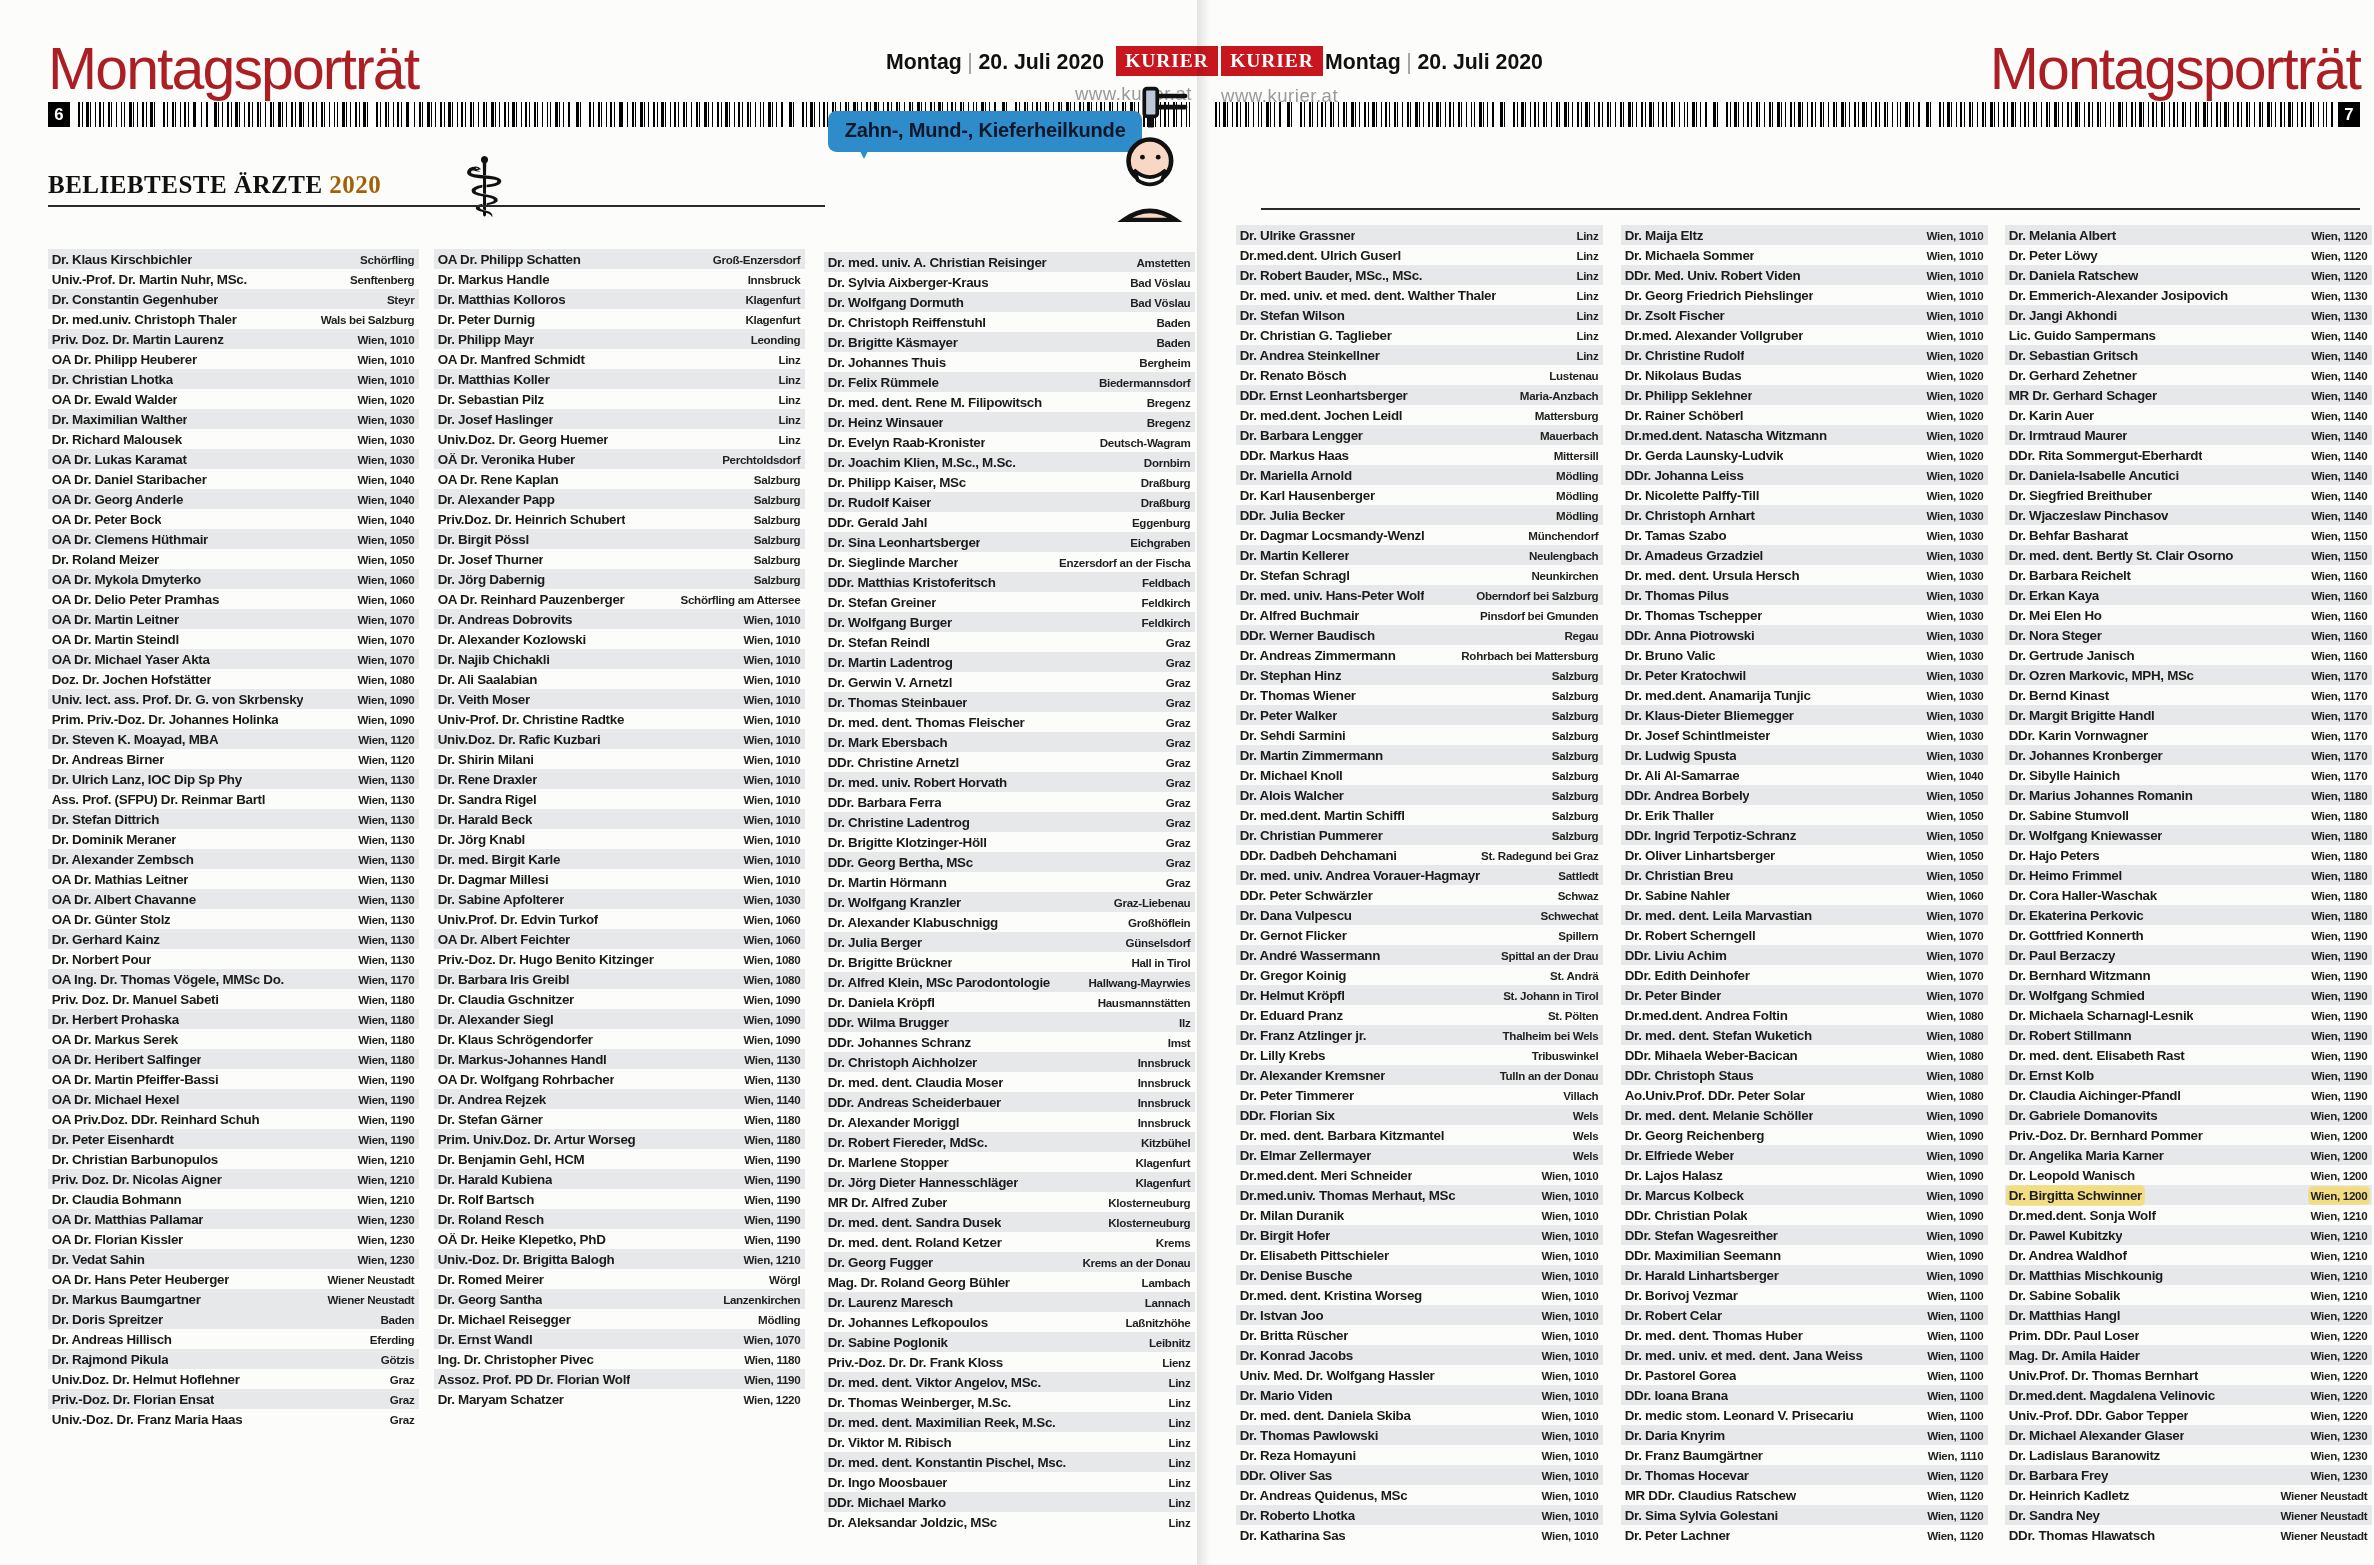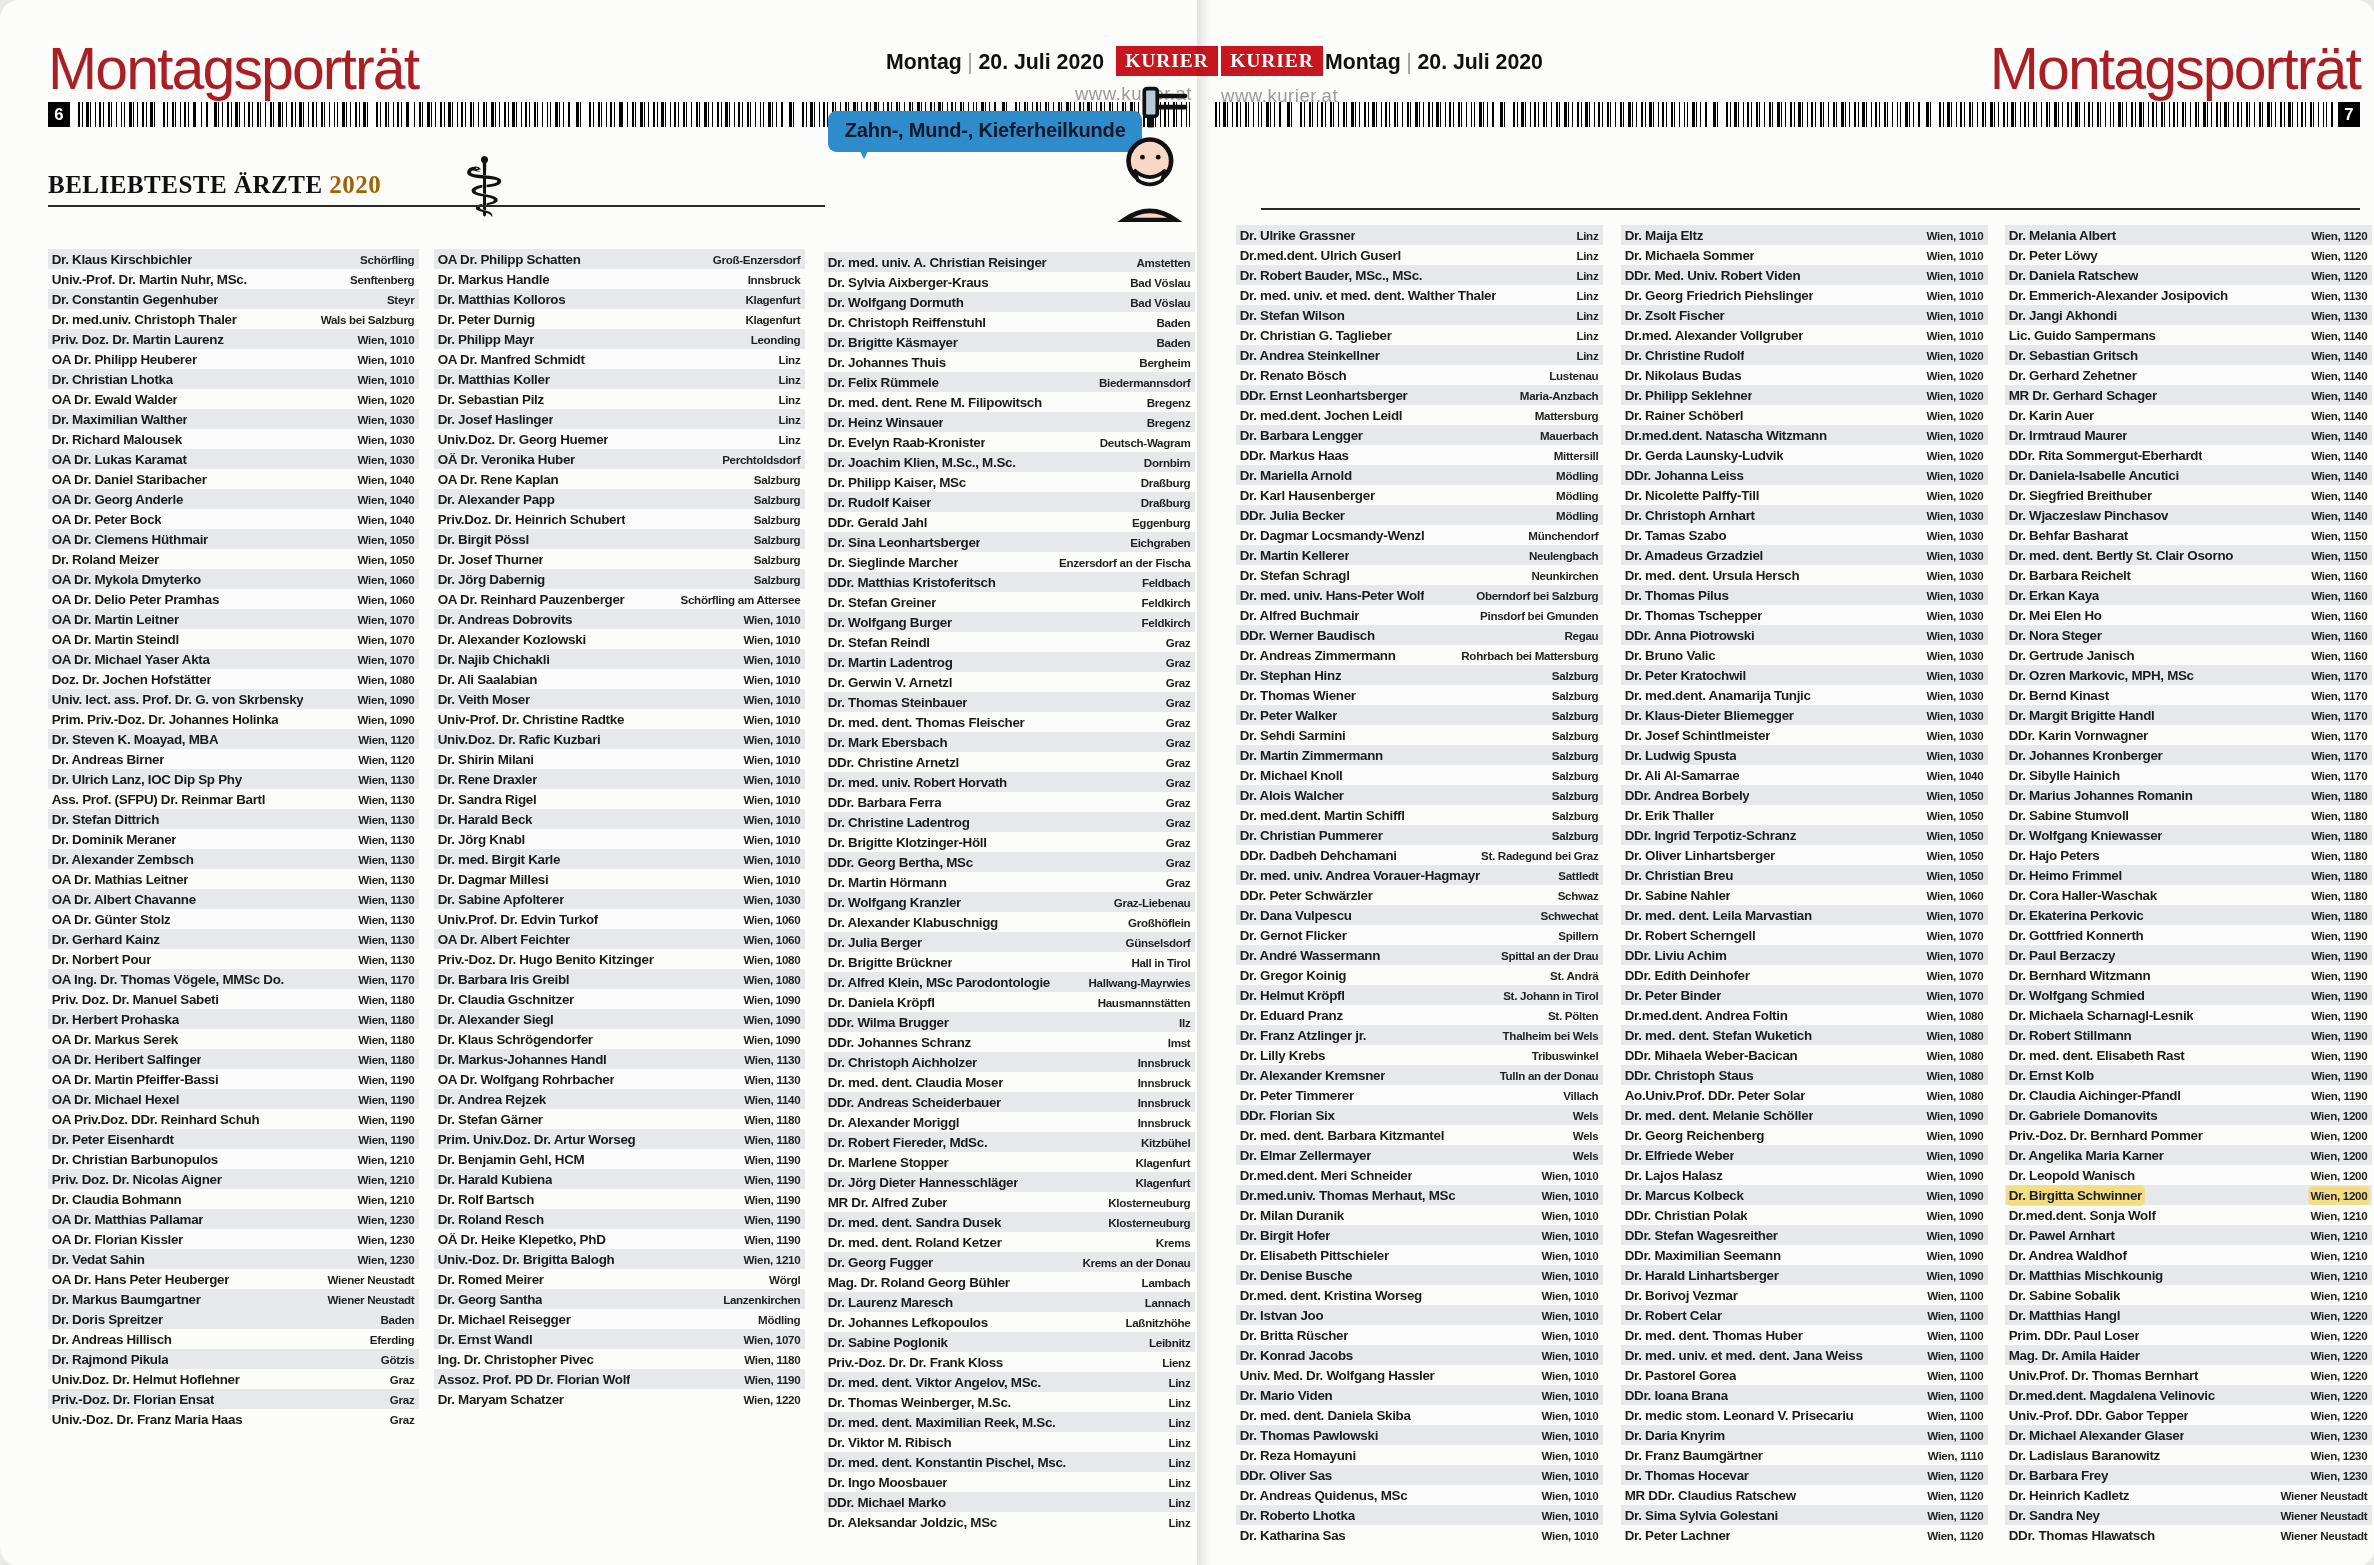--- a/index.html
+++ b/index.html
@@ -1,17 +1,17 @@
 <!DOCTYPE html>
 <html style="font-size:15px"><head>
 <meta charset="utf-8">
 <style>
   html,body{margin:0;padding:0;background:#e9e9e6;}
   .spread{position:relative;width:2375px;height:1566px;background:#fcfcfb;overflow:hidden;
-          font-family:"Liberation Sans",sans-serif;color:#1b1b1b;border-radius:19px;}
+          font-family:"Liberation Sans",sans-serif;color:#1b1b1b;}
   .fold{position:absolute;left:1197px;top:0;width:13px;height:1566px;
         background:linear-gradient(90deg,rgba(0,0,0,.10),rgba(0,0,0,0));}
   
   .big-title{position:absolute;font-size:59px;font-weight:400;letter-spacing:-1.9px;color:#ab1f24;}
   .dateline{position:absolute;font-size:21.3px;font-weight:bold;color:#111;white-space:nowrap;}
   .dateline .sep{color:#9a9a9a;font-weight:400;padding:0 5.6px;}
   .kurier-logo{position:absolute;background:#c8161e;color:#fff;font-family:"Liberation Serif",serif;
         font-weight:bold;font-size:19.5px;letter-spacing:0.9px;padding:3.7px 9.3px 4.6px;}
   .site-url{position:absolute;font-size:18.6px;color:#9a9a9a;letter-spacing:0.5px;}
   .barcode{position:absolute;height:25px;top:102px;
@@ -1552,21 +1552,21 @@
       </div>
       <div class="row shade">
         <span class="n hl">Dr. Birgitta Schwinner</span>
         <span class="c hl">Wien, 1200</span>
       </div>
       <div class="row">
         <span class="n">Dr.med.dent. Sonja Wolf</span>
         <span class="c">Wien, 1210</span>
       </div>
       <div class="row shade">
-        <span class="n">Dr. Pawel Arnhart</span>
+        <span class="n">Dr. Pawel Kubitzky</span>
         <span class="c">Wien, 1210</span>
       </div>
       <div class="row">
         <span class="n">Dr. Andrea Waldhof</span>
         <span class="c">Wien, 1210</span>
       </div>
       <div class="row shade">
         <span class="n">Dr. Matthias Mischkounig</span>
         <span class="c">Wien, 1210</span>
       </div>

